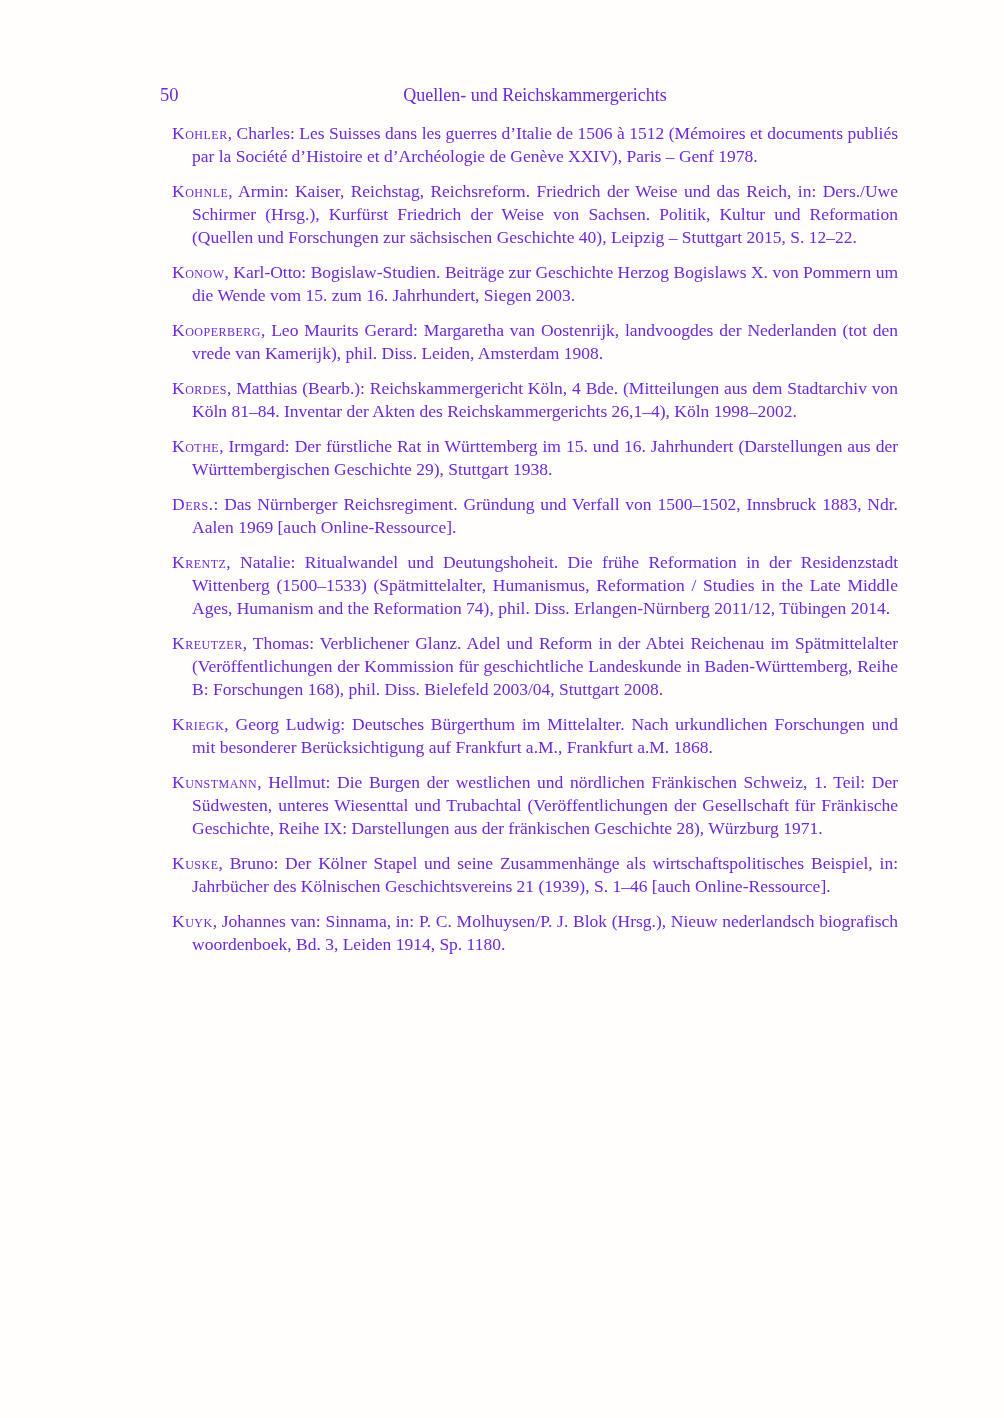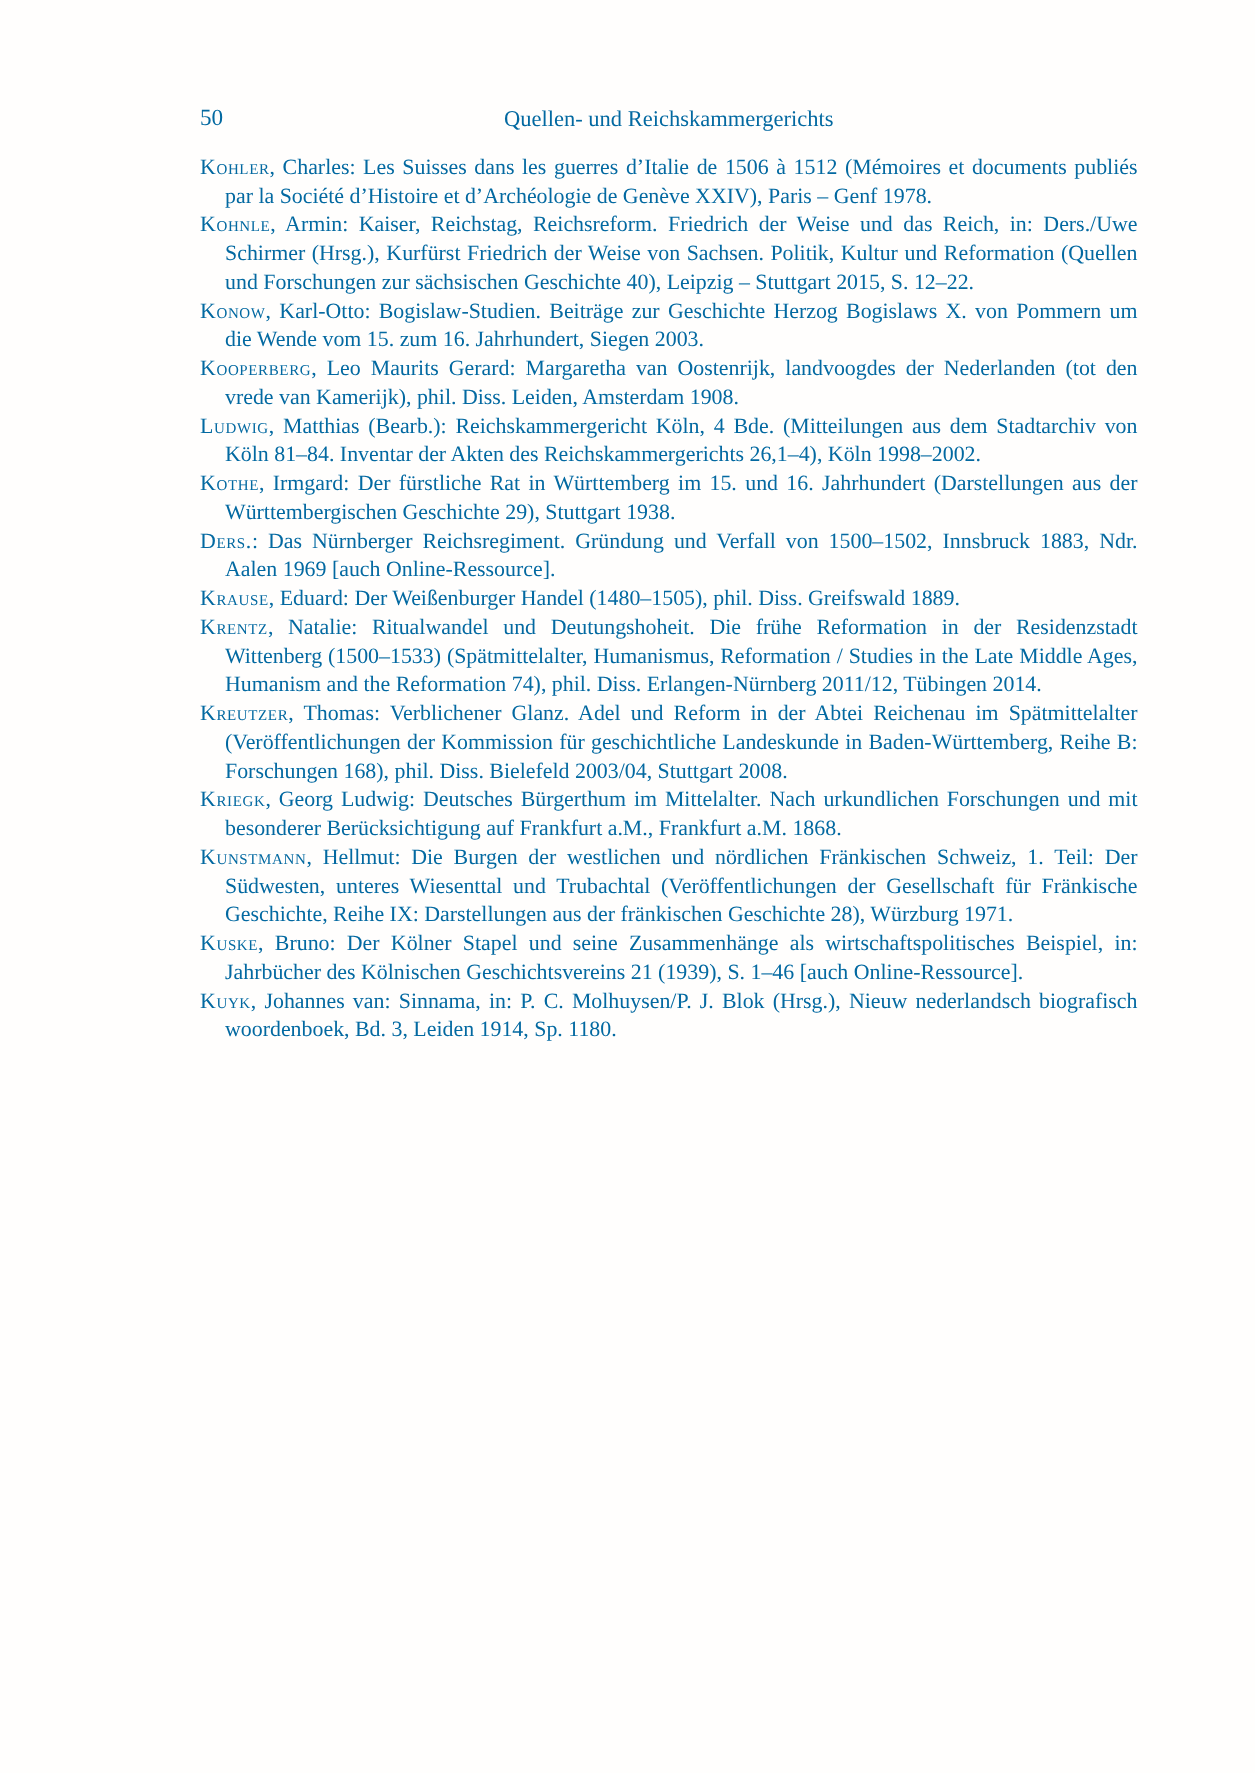--- a/index.html
+++ b/index.html
@@ -6,37 +6,37 @@
   .page {
     width: 1004px;
     min-height: 1418px;
     margin: 0 auto;
     background: #fffefd;
     box-sizing: border-box;
     padding: 84px 94px 60px 160px;
     font-family: "Liberation Serif", "DejaVu Serif", serif;
     font-size: 17.5px;
     line-height: 23px;
-    color: #0369a1;
+    color: #6d28d9;
   }
   .running-head {
     position: relative;
     text-align: center;
     margin-bottom: 15px;
     font-size: 18px;
   }
   .page-num {
     position: absolute;
     left: 0;
     top: 0;
     font-size: 18.5px;
   }
   .bib-list { }
   .entry {
-    margin: 0;
+    margin: 12px;
     text-align: justify;
     padding-left: 20px;
     text-indent: -20px;
     hyphens: auto;
     -webkit-hyphens: auto;
   }
   .sc {
     font-variant: small-caps;
     letter-spacing: 0.5px;
   }
@@ -53,29 +53,28 @@
 
   <div class="bib-list">
     <p class="entry"><span class="sc">Kohler</span><span>, Charles: Les Suisses dans les guerres d’Italie de 1506 à 1512 (Mémoires et documents publiés par la Société d’Histoire et d’Archéologie de Genève XXIV), Paris – Genf 1978.</span></p>
 
     <p class="entry"><span class="sc">Kohnle</span><span>, Armin: Kaiser, Reichstag, Reichsreform. Friedrich der Weise und das Reich, in: Ders./Uwe Schirmer (Hrsg.), Kurfürst Friedrich der Weise von Sachsen. Politik, Kultur und Reformation (Quellen und Forschungen zur sächsischen Geschichte 40), Leipzig – Stuttgart 2015, S. 12–22.</span></p>
 
     <p class="entry"><span class="sc">Konow</span><span>, Karl-Otto: Bogislaw-Studien. Beiträge zur Geschichte Herzog Bogislaws X. von Pommern um die Wende vom 15. zum 16. Jahrhundert, Siegen 2003.</span></p>
 
     <p class="entry"><span class="sc">Kooperberg</span><span>, Leo Maurits Gerard: Margaretha van Oostenrijk, landvoogdes der Nederlanden (tot den vrede van Kamerijk), phil. Diss. Leiden, Amsterdam 1908.</span></p>
 
-    <p class="entry"><span class="sc">Ludwig</span><span>, Matthias (Bearb.): Reichskammergericht Köln, 4 Bde. (Mitteilungen aus dem Stadtarchiv von Köln 81–84. Inventar der Akten des Reichskammergerichts 26,1–4), Köln 1998–2002.</span></p>
+    <p class="entry"><span class="sc">Kordes</span><span>, Matthias (Bearb.): Reichskammergericht Köln, 4 Bde. (Mitteilungen aus dem Stadtarchiv von Köln 81–84. Inventar der Akten des Reichskammergerichts 26,1–4), Köln 1998–2002.</span></p>
 
 
     <p class="entry"><span class="sc">Kothe</span><span>, Irmgard: Der fürstliche Rat in Württemberg im 15. und 16. Jahrhundert (Darstellungen aus der Württembergischen Geschichte 29), Stuttgart 1938.</span></p>
 
 
     <p class="entry"><span class="sc">Ders.</span><span>: Das Nürnberger Reichsregiment. Gründung und Verfall von 1500–1502, Innsbruck 1883, Ndr. Aalen 1969 [auch Online-Ressource].</span></p>
 
-    <p class="entry"><span class="sc">Krause</span><span>, Eduard: Der Weißenburger Handel (1480–1505), phil. Diss. Greifswald 1889.</span></p>
 
 
     <p class="entry"><span class="sc">Krentz</span><span>, Natalie: Ritualwandel und Deutungshoheit. Die frühe Reformation in der Residenzstadt Wittenberg (1500–1533) (Spätmittelalter, Humanismus, Reformation / Studies in the Late Middle Ages, Humanism and the Reformation 74), phil. Diss. Erlangen-Nürnberg 2011/12, Tübingen 2014.</span></p>
 
     <p class="entry"><span class="sc">Kreutzer</span><span>, Thomas: Verblichener Glanz. Adel und Reform in der Abtei Reichenau im Spätmittelalter (Veröffentlichungen der Kommission für geschichtliche Landeskunde in Baden-Württemberg, Reihe B: Forschungen 168), phil. Diss. Bielefeld 2003/04, Stuttgart 2008.</span></p>
 
     <p class="entry"><span class="sc">Kriegk</span><span>, Georg Ludwig: Deutsches Bürgerthum im Mittelalter. Nach urkundlichen Forschungen und mit besonderer Berücksichtigung auf Frankfurt a.M., Frankfurt a.M. 1868.</span></p>
 
     <p class="entry"><span class="sc">Kunstmann</span><span>, Hellmut: Die Burgen der westlichen und nördlichen Fränkischen Schweiz, 1. Teil: Der Südwesten, unteres Wiesenttal und Trubachtal (Veröffentlichungen der Gesellschaft für Fränkische Geschichte, Reihe IX: Darstellungen aus der fränkischen Geschichte 28), Würzburg 1971.</span></p>
 

